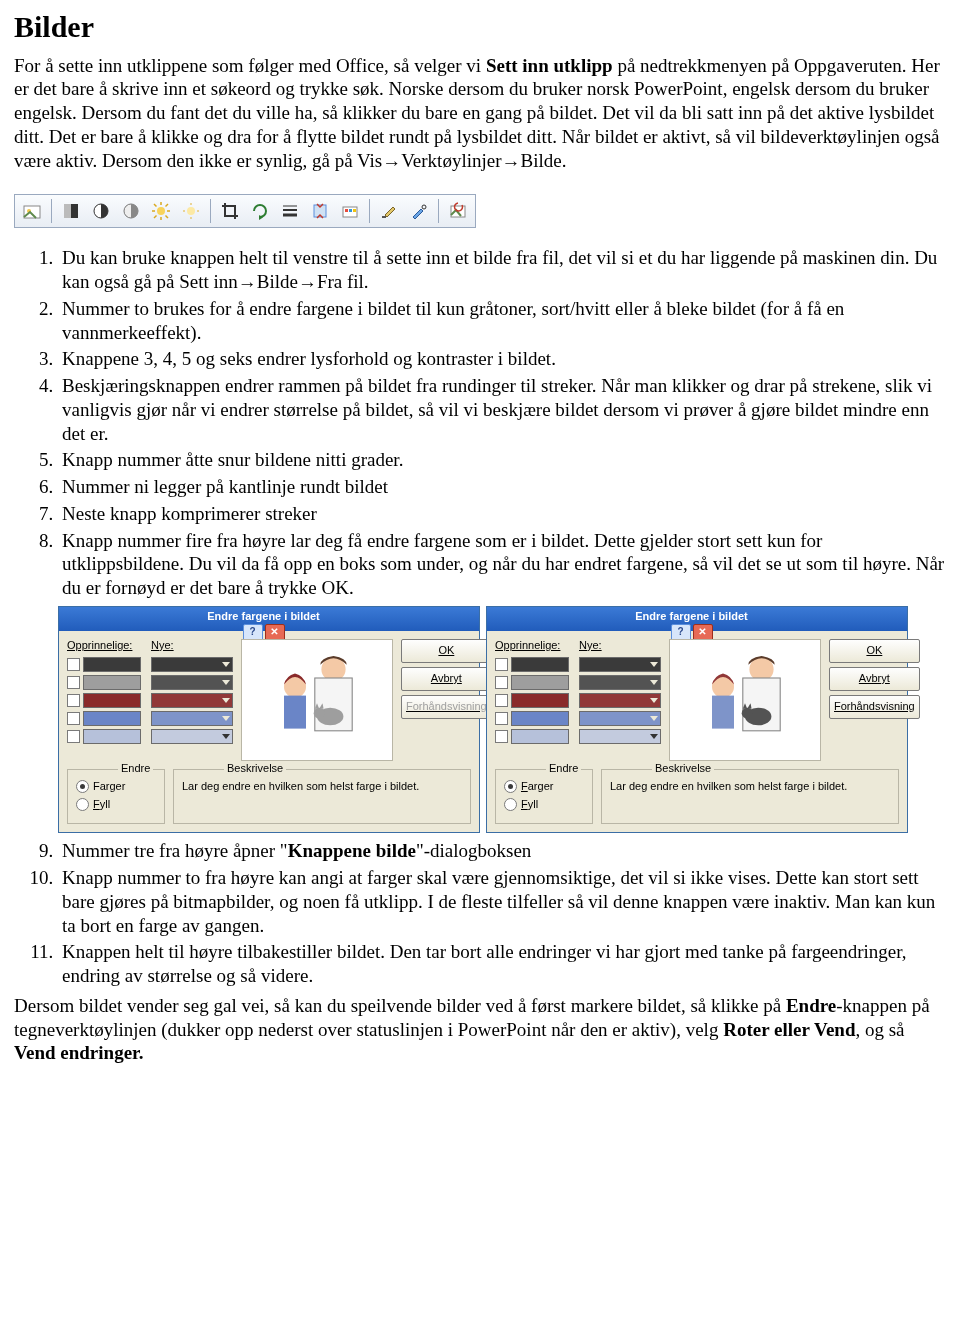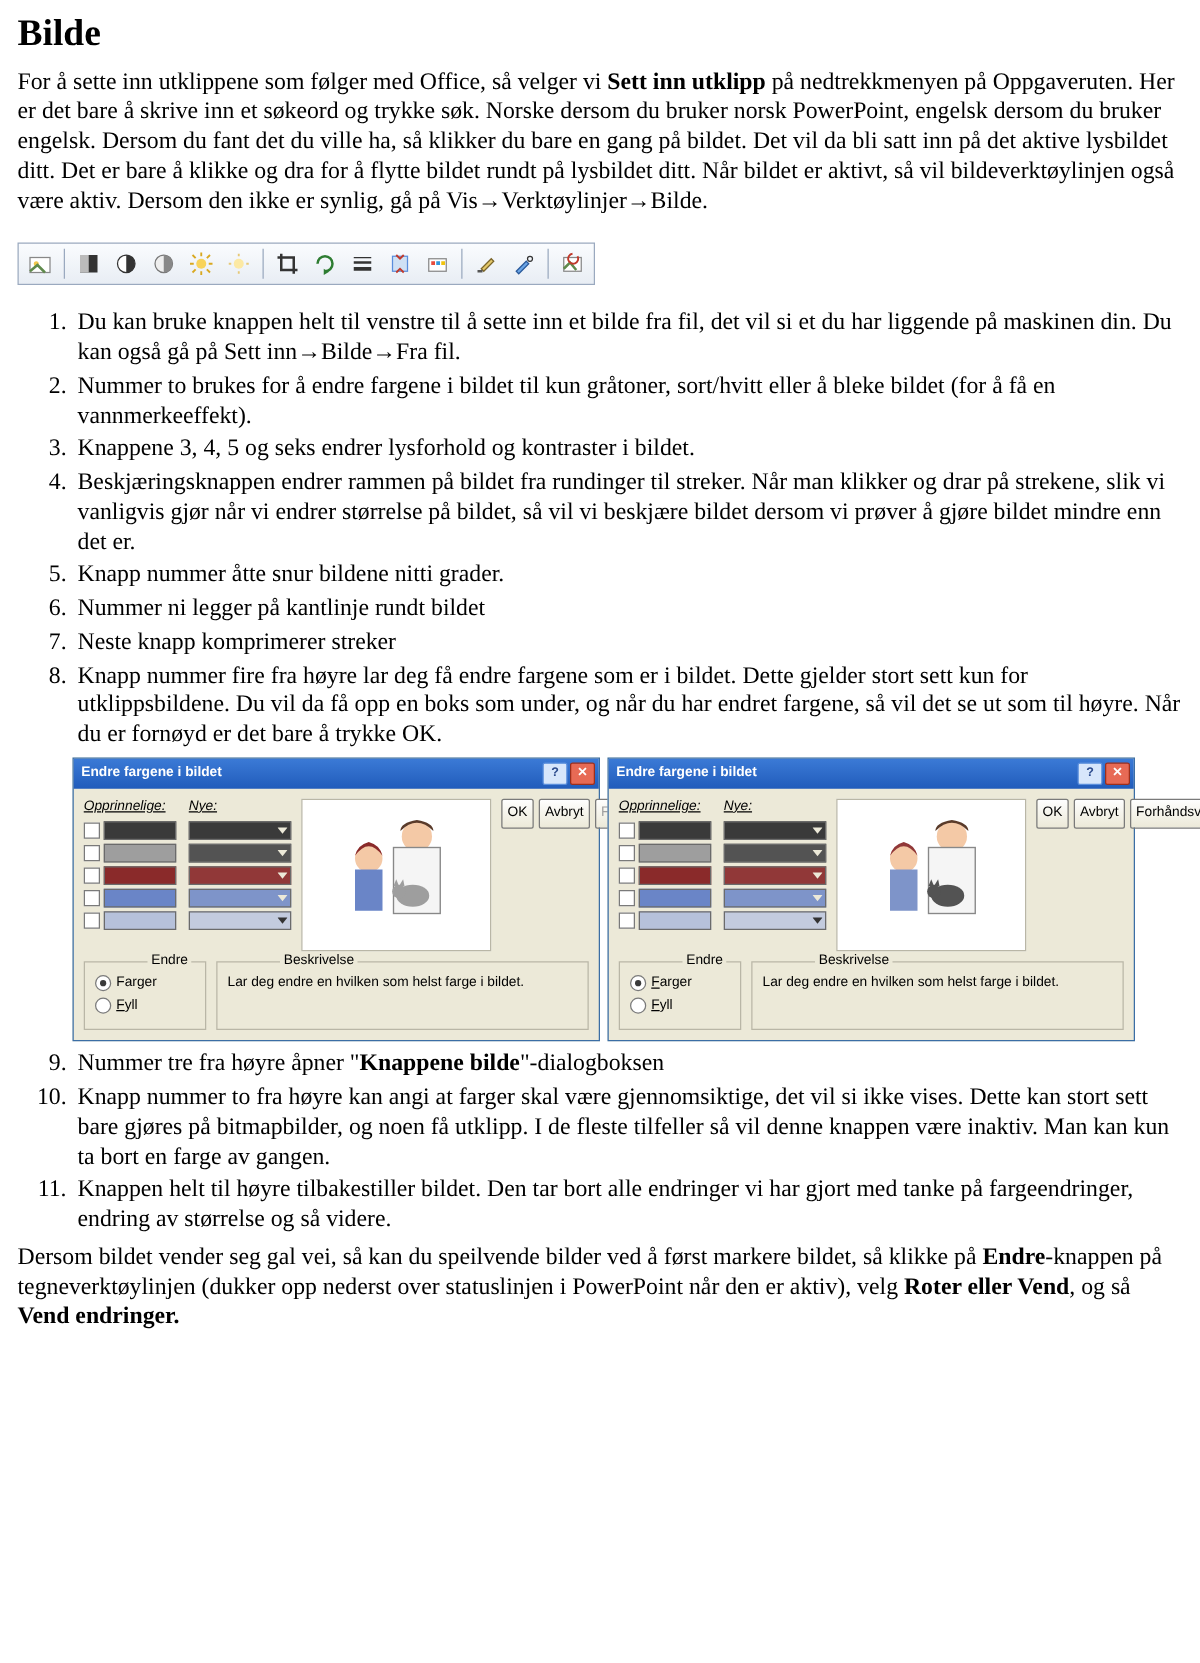--- a/index.html
+++ b/index.html
@@ -56,42 +56,43 @@
     border: 1px solid #3b6ea5;
     font-family: Tahoma, Arial, sans-serif;
     font-size: 11px;
   }
   .dlg-title {
     background: linear-gradient(#3b7ad6, #215cbb);
     color: #fff;
     display: flex;
     align-items: center;
     justify-content: space-between;
-    padding: 3px 3px 3px 6px;
+    padding: 3px 17px 3px 6px;
     font-weight: bold;
     height: 18px;
+    flex-direction: column;
   }
   .dlg-tbtns { display: flex; gap: 2px; }
   .dlg-tbtn {
     width: 18px; height: 16px;
     display: flex; align-items: center; justify-content: center;
     border-radius: 2px;
     font-size: 10px;
     font-weight: bold;
   }
   .dlg-help { background: #d7e6fb; color: #2b4a8c; border:1px solid #5a8edc;}
   .dlg-close { background: #e76a55; color: #fff; border:1px solid #9d2e1b;}
   .dlg-body {
     display: flex;
     padding: 8px;
     gap: 8px;
   }
   .col-left { width: 170px; }
   .col-mid { flex: 1; }
-  .col-right { width: 96px; display: flex; flex-direction: row; gap: 4px; }
+  .col-right { width: 96px; display: flex; flex-direction: column; gap: 4px; text-decoration: underline; }
   .dbtn {
     background: linear-gradient(#fefefe,#ece9d8);
     border: 1px solid #7a7a7a;
     border-radius: 2px;
     padding: 2px 4px;
     text-align: center;
     font-size: 11px;
     height: 18px;
     display:flex;align-items:center;justify-content:center;
   }
@@ -121,32 +122,32 @@
     width:11px;height:11px;border:1px solid #7a7a7a;border-radius:50%;
     display:flex;align-items:center;justify-content:center;background:#fff;
   }
   .radio.on::after{content:"";width:5px;height:5px;border-radius:50%;background:#3a3a3a;}
   .clipart {
     width: 150px; height: 120px;
     border: 1px solid #b9b6a6; background:#fff;
     display:flex;align-items:center;justify-content:center;
   }
   .dlg-lower { display:flex; padding: 0 8px 8px 8px; gap:8px; }
-  .lbl-head { font-size:11px; margin-bottom:4px;font-style:italic; }
+  .lbl-head { font-size:11px; margin-bottom:4px; }
   .half { width: 80px; }
   .desc { flex:1; }
   .underline { text-decoration: underline; }
   .para-after { margin-top: 6px; }
 </style>
 </head>
 <body>
 
 
 
-<h1>Bilde</h1>
+<h1>Bilder</h1>
 
 <p>
   <span>For å sette inn utklippene som følger med Office, så velger vi </span><span class="bold">Sett inn utklipp</span><span> på nedtrekkmenyen på Oppgaveruten. Her er det bare å skrive inn et søkeord og trykke søk. Norske dersom du bruker norsk PowerPoint, engelsk dersom du bruker engelsk. Dersom du fant det du ville ha, så klikker du bare en gang på bildet. Det vil da bli satt inn på det aktive lysbildet ditt. Det er bare å klikke og dra for å flytte bildet rundt på lysbildet ditt. Når bildet er aktivt, så vil bildeverktøylinjen også være aktiv. Dersom den ikke er synlig, gå på Vis→Verktøylinjer→Bilde.</span>
 </p>
 
 
 <div class="toolbar">
   <div class="tbtn">
     <svg viewBox="0 0 20 20">
         <rect x="2" y="5" width="16" height="12" fill="#fff" stroke="#888"></rect>

